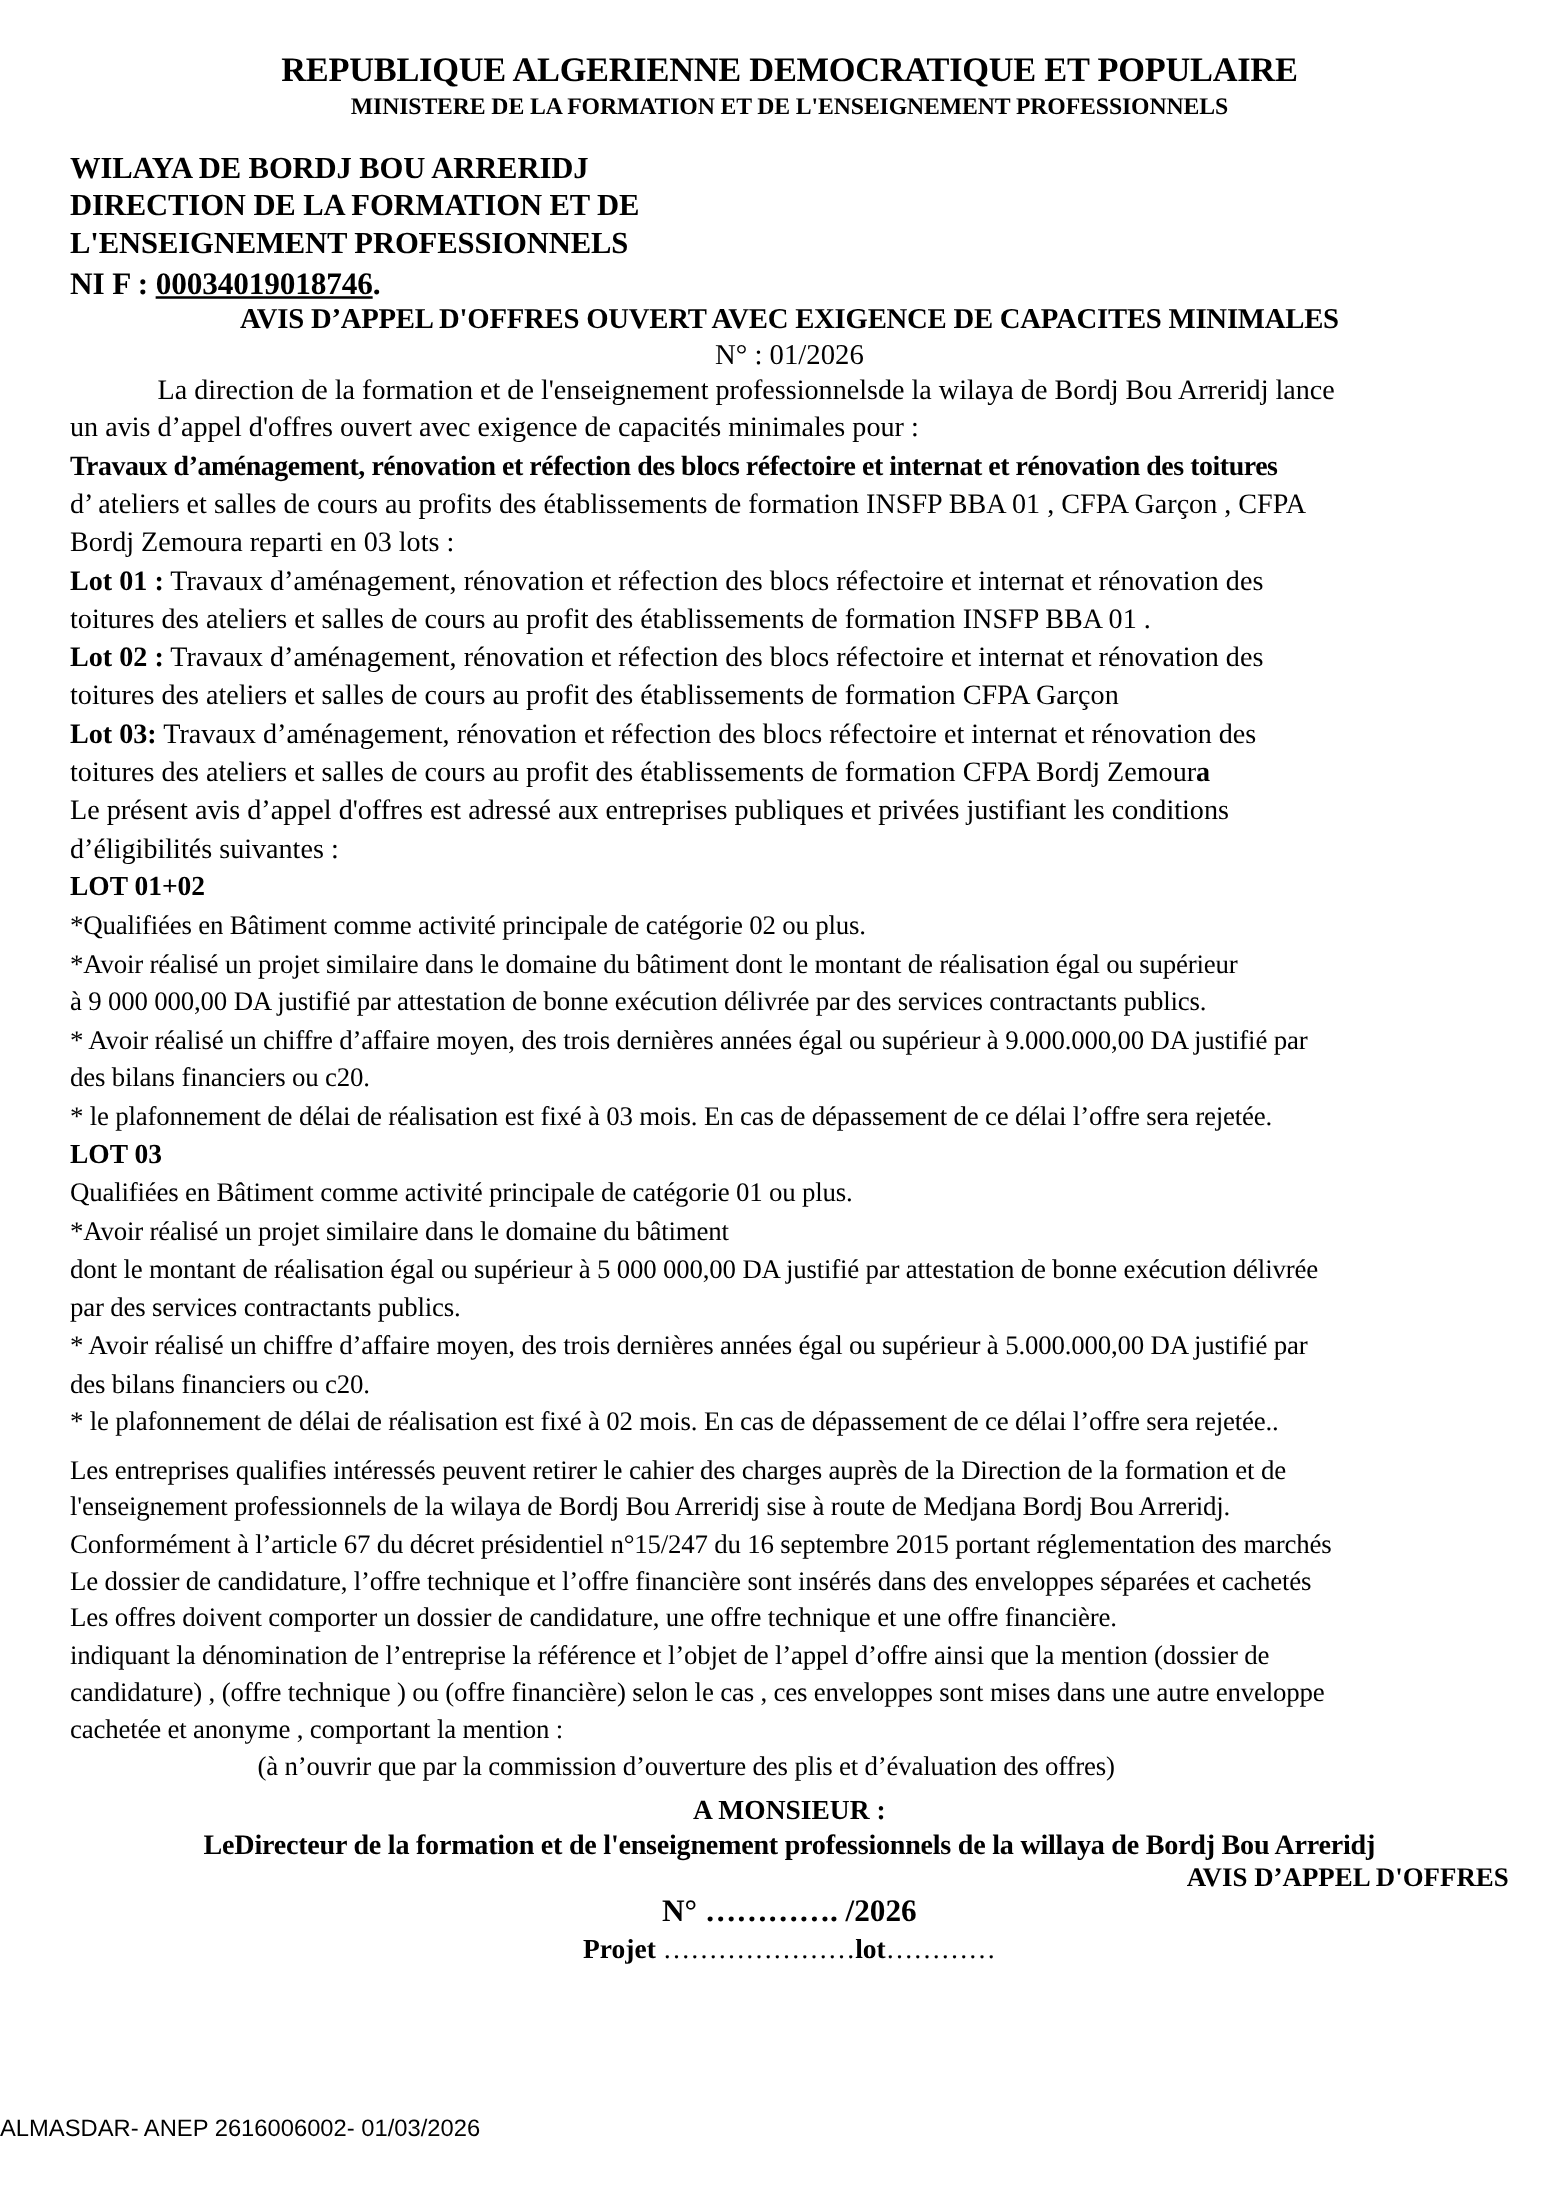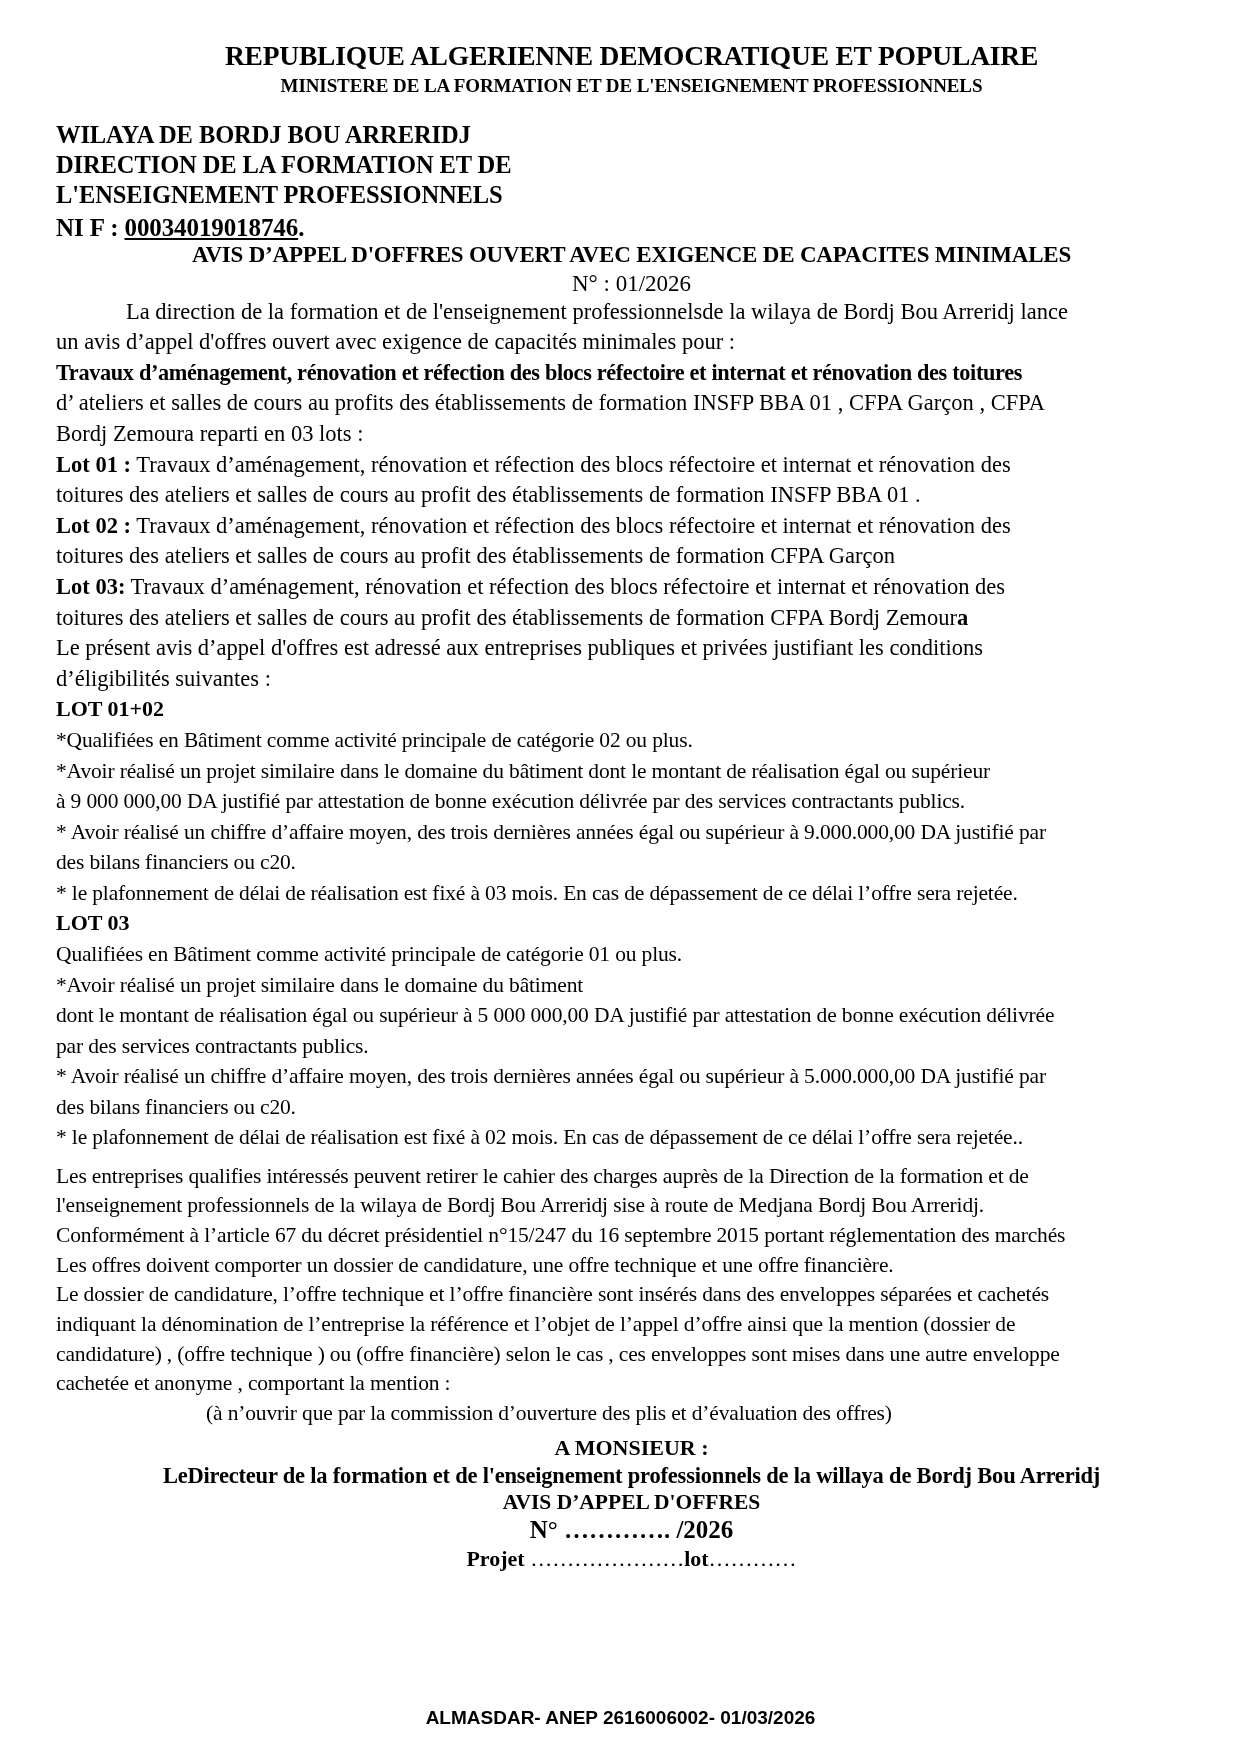--- a/index.html
+++ b/index.html
@@ -110,46 +110,44 @@
     margin-top: 6px;
   }
   .sig-dir {
     text-align: center;
     font-weight: bold;
     font-size: 22.5px;
     margin-top: 2px;
     letter-spacing: -0.2px;
   }
   .sig-avis {
-    text-align: center;
+    text-align: right;
     font-weight: bold;
     font-size: 21.5px;
     margin-top: 1px;
   }
   .sig-num {
     text-align: center;
     font-weight: bold;
     font-size: 25px;
     margin-top: 1px;
   }
   .sig-proj {
     text-align: center;
     font-size: 22px;
     margin-top: 2px;
   }
   .sig-proj .bold { font-weight: bold; }
   .footer {
     position: absolute;
     left: 0;
     right: 0;
-    bottom: 26px;
-    text-align: center;
+    bottom: 40px;
     font-size: 19px;
     font-family: "Liberation Sans", sans-serif;
-    font-weight: bold;
   }
 </style>
 </head>
 <body>
 
 <div class="page">
 
   <div class="hdr-main">REPUBLIQUE ALGERIENNE DEMOCRATIQUE ET POPULAIRE</div>
   <div class="hdr-sub">MINISTERE DE LA FORMATION ET DE L'ENSEIGNEMENT PROFESSIONNELS</div>
 
@@ -198,22 +196,22 @@
   <p class="cond-line">par des services contractants publics.</p>
   <p class="cond-line">* Avoir réalisé un  chiffre d’affaire  moyen, des trois dernières années égal ou supérieur à  5.000.000,00 DA justifié par</p>
   <p class="cond-line">des bilans financiers ou c20.</p>
   <p class="cond-line">* le plafonnement de délai de réalisation  est fixé à 02 mois. En cas de dépassement de ce délai l’offre sera rejetée..</p>
 
   <div class="blockgap"></div>
 
   <p class="tail-line">Les entreprises qualifies intéressés peuvent retirer le cahier des charges auprès de la Direction de la formation et de</p>
   <p class="tail-line">l'enseignement professionnels de la wilaya de Bordj Bou Arreridj sise à route de Medjana Bordj Bou Arreridj.</p>
   <p class="tail-line">Conformément à l’article 67 du décret présidentiel n°15/247 du 16 septembre 2015 portant réglementation des marchés</p>
+  <p class="tail-line">Le dossier de  candidature,  l’offre technique et l’offre financière  sont insérés dans des enveloppes   séparées et cachetés</p>
   <p class="tail-line">Les offres doivent comporter un dossier de candidature, une offre technique et une offre financière.</p>
-  <p class="tail-line">Le dossier de  candidature,  l’offre technique et l’offre financière  sont insérés dans des enveloppes   séparées et cachetés</p>
   <p class="tail-line">indiquant la dénomination de l’entreprise la référence et l’objet de l’appel d’offre ainsi que la mention  (dossier de</p>
   <p class="tail-line">candidature)  , (offre technique )  ou (offre financière)  selon le cas , ces enveloppes sont mises dans une autre enveloppe</p>
   <p class="tail-line">cachetée et anonyme , comportant la mention :</p>
   <p class="tail-line centerish">(à n’ouvrir que par la commission d’ouverture des plis  et d’évaluation des offres)</p>
 
   <div class="sig-mons">A MONSIEUR :</div>
   <div class="sig-dir">LeDirecteur de la formation et de l'enseignement professionnels de la willaya de Bordj Bou Arreridj</div>
   <div class="sig-avis">AVIS D’APPEL D'OFFRES</div>
   <div class="sig-num">N° …………. /2026</div>
   <div class="sig-proj"><span class="bold">Projet </span><span>…………………</span><span class="bold">lot</span><span>…………</span></div>

